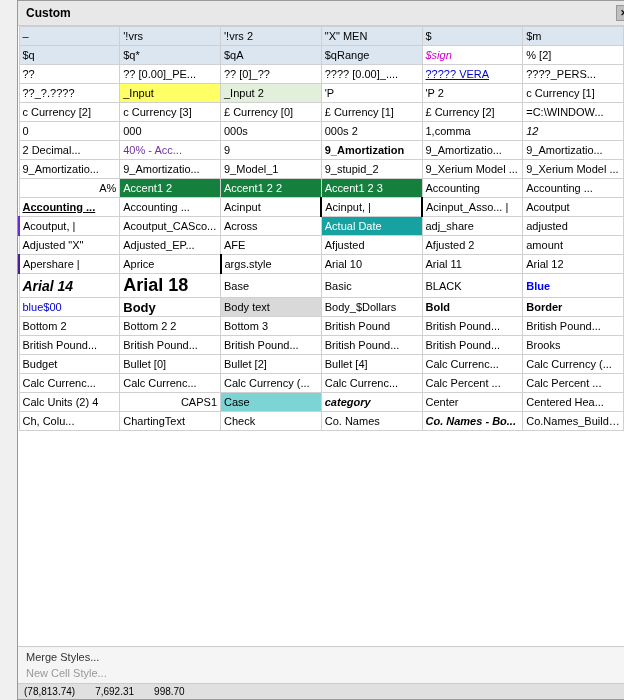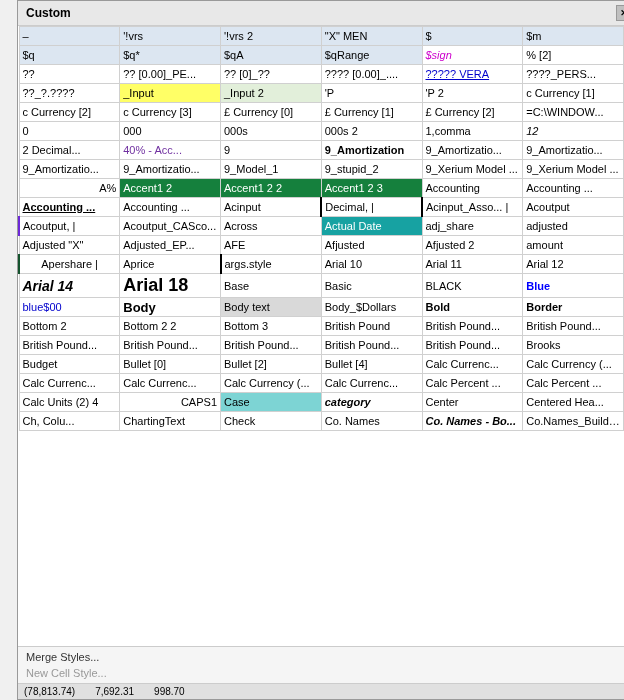--- a/index.html
+++ b/index.html
@@ -221,21 +221,21 @@
           <td class="cell-selected-blue">Accent1 2 2</td>
           <td class="cell-selected-blue">Accent1 2 3</td>
           <td>Accounting</td>
           <td>Accounting ...</td>
         </tr>
 
         <tr>
           <td style="text-decoration:underline; font-weight:bold;">Accounting ...</td>
           <td>Accounting ...</td>
           <td>Acinput</td>
-          <td style="border-left:2px solid #000;">Decimal, |</td>
+          <td style="border-left:2px solid #000;">Acinput, |</td>
           <td style="border-left:2px solid #000;">Acinput_Asso... |</td>
           <td>Acoutput</td>
         </tr>
 
         <tr>
           <td style="border-left:2px solid #6d28d9;">Acoutput, |</td>
           <td>Acoutput_CASco...</td>
           <td>Across</td>
           <td class="cell-selected-teal">Actual Date</td>
           <td>adj_share</td>
@@ -245,21 +245,21 @@
         <tr>
           <td>Adjusted "X"</td>
           <td>Adjusted_EP...</td>
           <td>AFE</td>
           <td>Afjusted</td>
           <td>Afjusted 2</td>
           <td>amount</td>
         </tr>
 
         <tr>
-          <td style="border-left:2px solid #14532d;text-align:center;">Apershare |</td>
+          <td style="border-left:2px solid #4c1d95;">Apershare |</td>
           <td style="border-right:2px solid #000;">Aprice</td>
           <td>args.style</td>
           <td>Arial 10</td>
           <td>Arial 11</td>
           <td>Arial 12</td>
         </tr>
 
         <tr>
           <td class="cell-arial14">Arial 14</td>
           <td class="cell-arial18">Arial 18</td>

